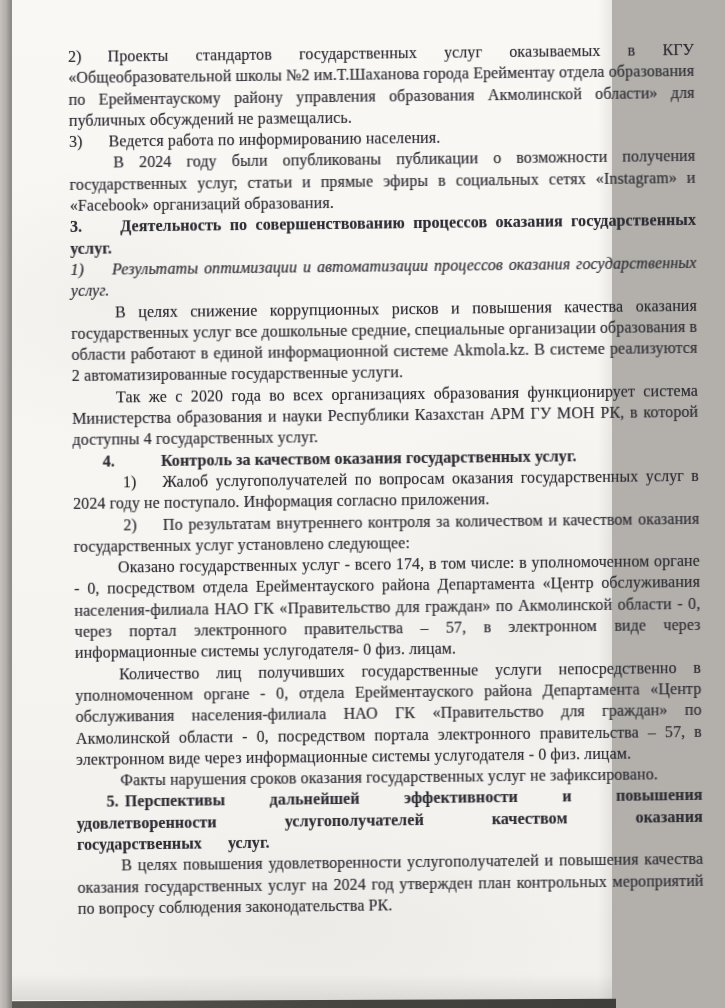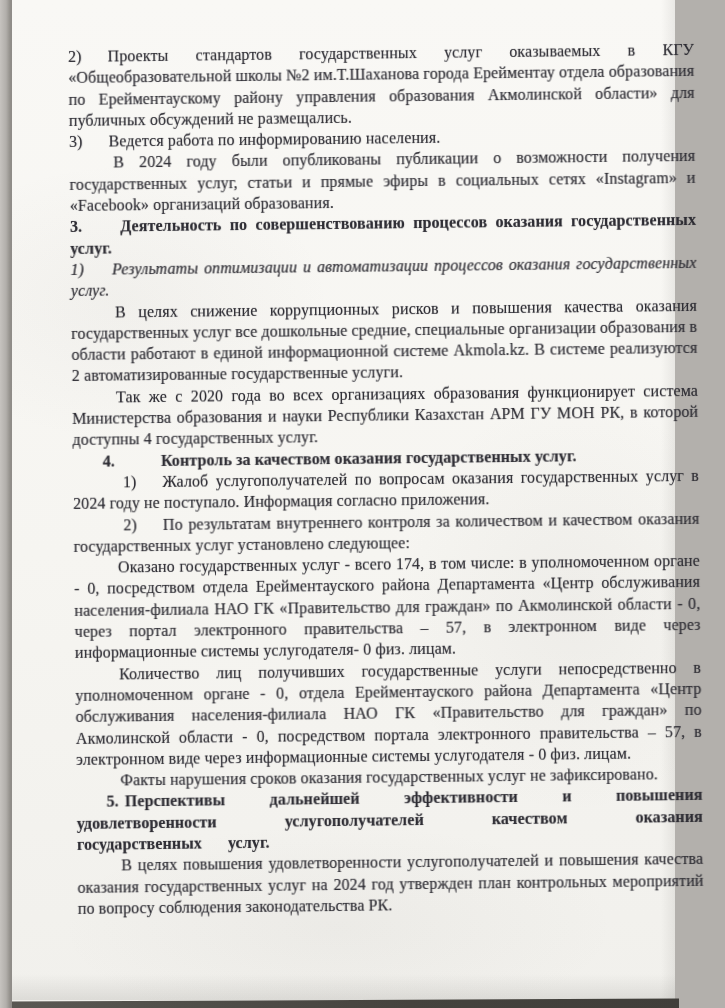--- a/index.html
+++ b/index.html
@@ -6,21 +6,21 @@
     margin: 0;
     padding: 0;
     width: 725px;
     height: 1008px;
     overflow: hidden;
     background: #b3b0ac;
     font-family: "Liberation Serif", "DejaVu Serif", serif;
   }
   .photo {
     position: relative;
-    width: 675px;
+    width: 612px;
     height: 1008px;
     background: var(--paper, #f7f6f2);
     box-shadow: inset 0 0 60px rgba(90,88,84,0.18);
   }
   
   .left-edge {
     position: absolute;
     left: 0; top: 0; bottom: 0;
     width: 11px;
     background: linear-gradient(90deg, #c6c3bf 0%, #b2afab 55%, #94918c 90%, #8f8c88 100%);

